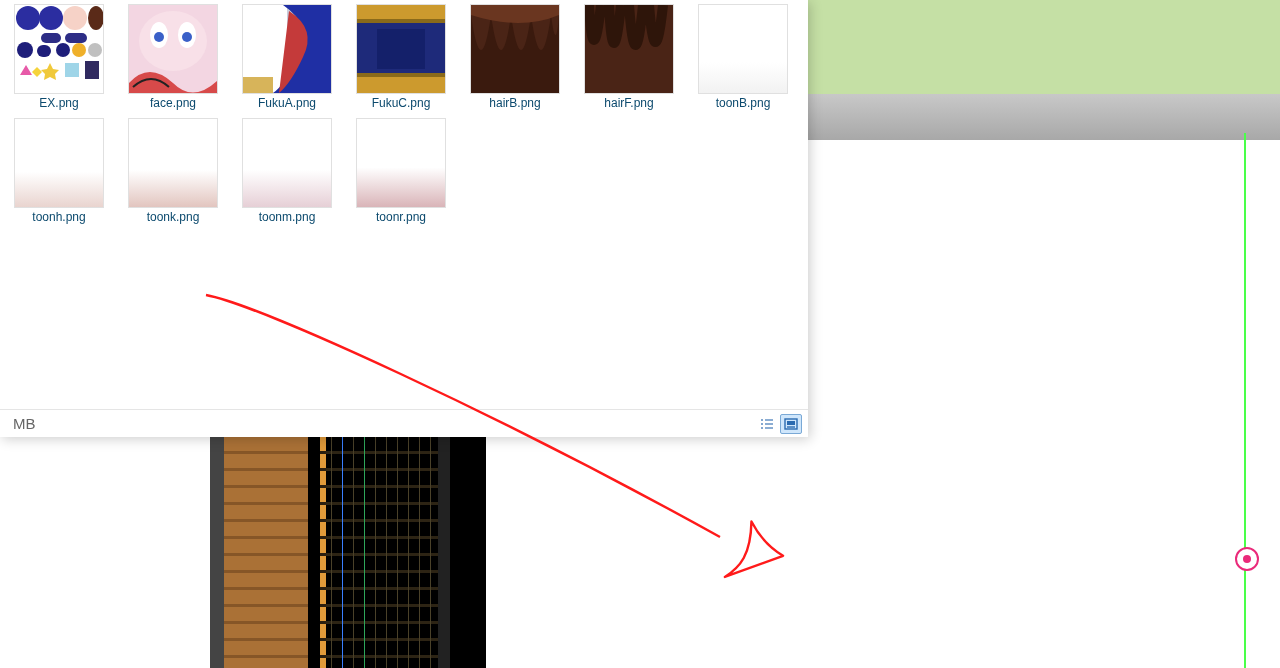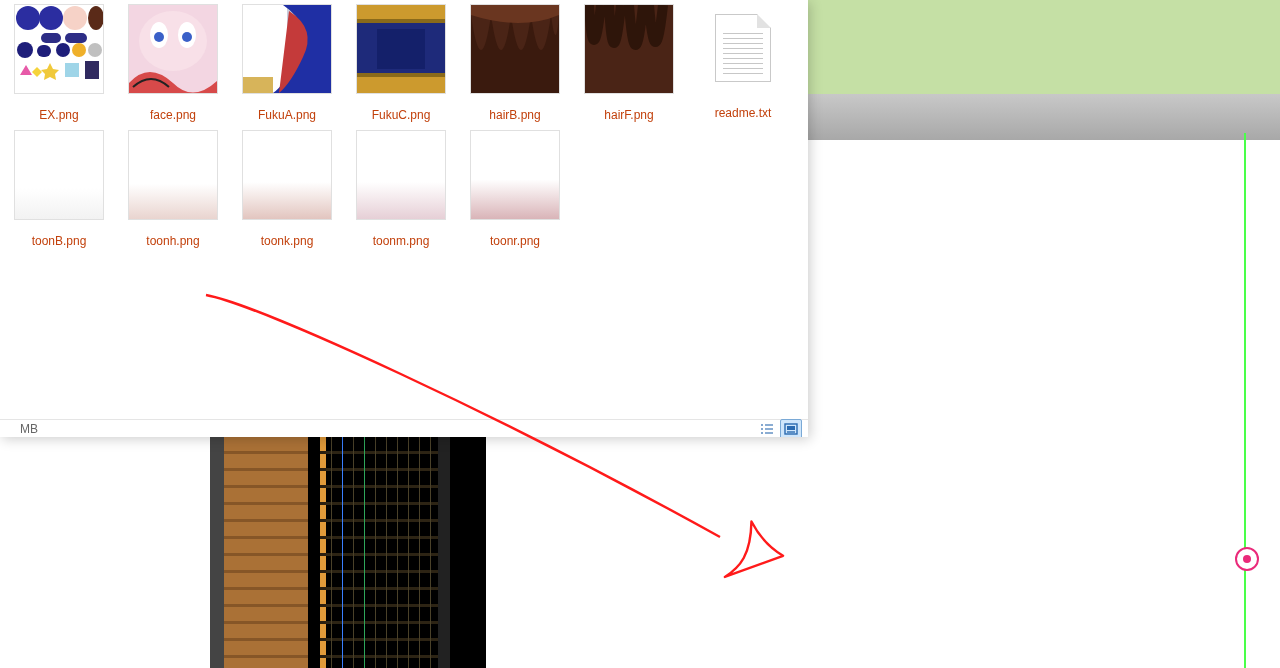--- a/index.html
+++ b/index.html
@@ -3,28 +3,28 @@
   <meta charset="utf-8">
   <style>
     body{margin:0;font-family:"Segoe UI","Meiryo UI",sans-serif;font-size:12px;background:#fff;overflow:hidden;width:1280px;height:668px;position:relative}
     .bg-green{position:absolute;left:808px;top:0;right:0;height:94px;background:#C5E0A5}
     .bg-gray{position:absolute;left:808px;top:94px;right:0;height:46px;background:linear-gradient(#c8c8c8,#a8a8a8)}
     .mask-left{position:absolute;top:437px;left:0;width:210px;height:231px;background:#fff}
     .explorer{position:absolute;left:0;top:0;width:808px;height:437px;background:#fff;box-shadow:2px 2px 12px rgba(0,0,0,.2);overflow:hidden}
     .grid{display:flex;flex-wrap:wrap;align-content:flex-start;padding:0 0 0 2px}
     .item{width:114px;margin:0 0 0 0;text-align:center}
     .thumb{width:88px;height:88px;margin:0 auto;border:1px solid #e0e0e0;background:#f4f4f4;display:flex;align-items:center;justify-content:center;overflow:hidden;position:relative}
-    .label{margin-top:14px;font-size:12px;line-height:14px;color:#c2410c;word-break:break-all}
+    .label{margin-top:2px;font-size:12px;line-height:14px;color:#0c4a6e;word-break:break-all}
     .item.sel .selwrap{background:#CDE8FB;border:1px solid #85C1EA;padding:3px 10px 3px 10px}
     .selwrap{display:inline-block;padding:4px 11px}
     .doc{width:54px;height:66px;background:#fff;border:1px solid #c9c9c9;position:relative}
     .doc::before{content:"";position:absolute;right:-1px;top:-1px;border-style:solid;border-width:0 14px 14px 0;border-color:transparent #fff transparent transparent}
     .doc::after{content:"";position:absolute;right:-1px;top:-1px;width:0;height:0;border-style:solid;border-width:14px 0 0 14px;border-color:transparent transparent transparent #e2e2e2}
     .txtdoc .lines{position:absolute;top:18px;left:7px;right:7px;bottom:7px;background:repeating-linear-gradient(#c7c7c7 0 1px,transparent 1px 5px)}
-    .status{position:absolute;left:0;bottom:0;width:808px;height:18px;border-top:1px solid #e5e5e5;font-size:12px;color:#666;display:flex;align-items:center;justify-content:space-between;padding:0 6px 0 20px;box-sizing:border-box;background:#fff}
+    .status{position:absolute;left:0;bottom:0;width:808px;height:28px;border-top:1px solid #e5e5e5;font-size:15px;color:#666;display:flex;align-items:center;justify-content:space-between;padding:0 6px 0 13px;box-sizing:border-box;background:#fff}
     .viewbtns{display:flex;gap:2px}
     .vbtn{width:20px;height:18px;border:1px solid transparent;display:flex;align-items:center;justify-content:center;border-radius:2px}
     .vbtn.active{border-color:#7aa9d6;background:#cfe6fb}
     .vbtn svg{width:14px;height:12px}
     .timeline{position:absolute;top:437px;left:210px;width:276px;height:231px;}
     .tl-a{position:absolute;left:0;width:14px;top:0;bottom:0;background:#444}
     .tl-b{position:absolute;left:14px;width:84px;top:0;bottom:0;background:repeating-linear-gradient(#aa7136 0 14px,#865627 14px 17px)}
     .tl-c{position:absolute;left:98px;width:12px;top:0;bottom:0;background:#000}
     .tl-d{position:absolute;left:110px;width:118px;top:0;bottom:0;background:#000}
     .tl-grid{position:absolute;inset:0;background:repeating-linear-gradient(90deg,#4a4129 0 1px,transparent 1px 11px),repeating-linear-gradient(#000 0 14px,#2d2414 14px 17px);}
@@ -150,28 +150,20 @@
       <div class="thumb">
         <svg viewBox="0 0 88 88" width="88" height="88">
               <rect width="88" height="88" fill="#4a2416"></rect>
           <path d="M4 0 Q8 70 16 0 M24 0 Q28 76 36 0 M44 0 Q50 80 58 0 M64 0 Q70 74 78 0" stroke="#2e150a" stroke-width="10" fill="none"></path>
         </svg>
       </div>
       <div class="label">hairF.png</div>
     </div></div>
 
 
-    <div class="item"><div class="selwrap">
-      <div class="thumb" style="border:none;background:none">
-            <div class="doc txtdoc">
-              <div class="lines"></div>
-            </div>
-          </div>
-      <div class="label">readme.txt</div>
-    </div></div>
 
     <div class="item"><div class="selwrap">
       <div class="thumb">
             <div class="toon" style="background:linear-gradient(#fff 65%,#f2f2f2)"></div>
           </div>
       <div class="label">toonB.png</div>
     </div></div>
 
     <div class="item"><div class="selwrap">
       <div class="thumb">

